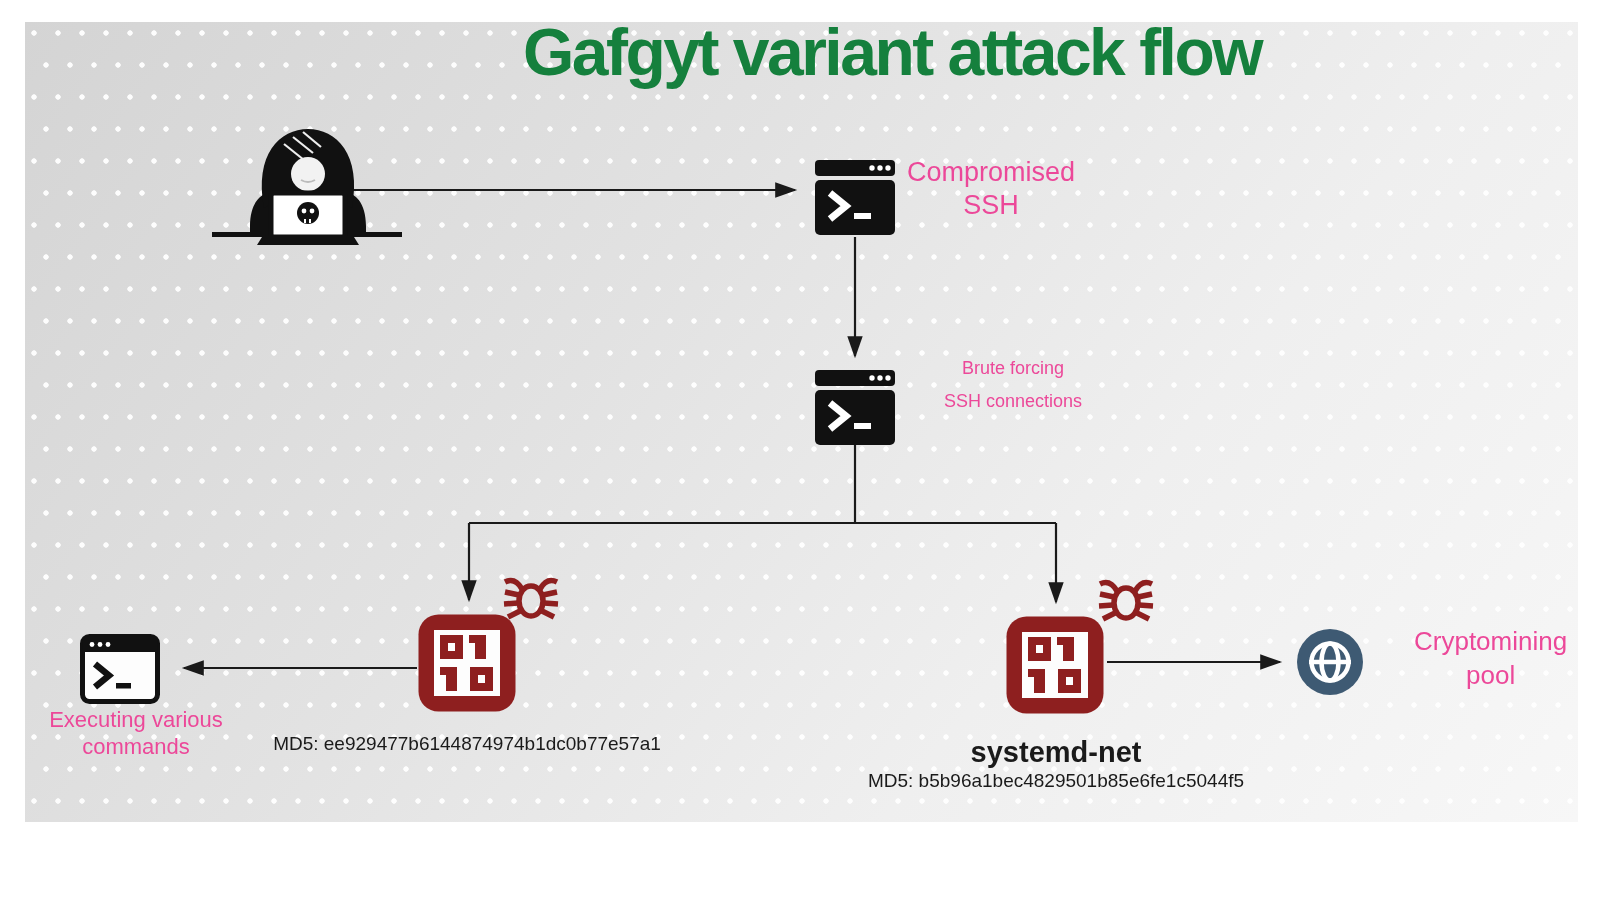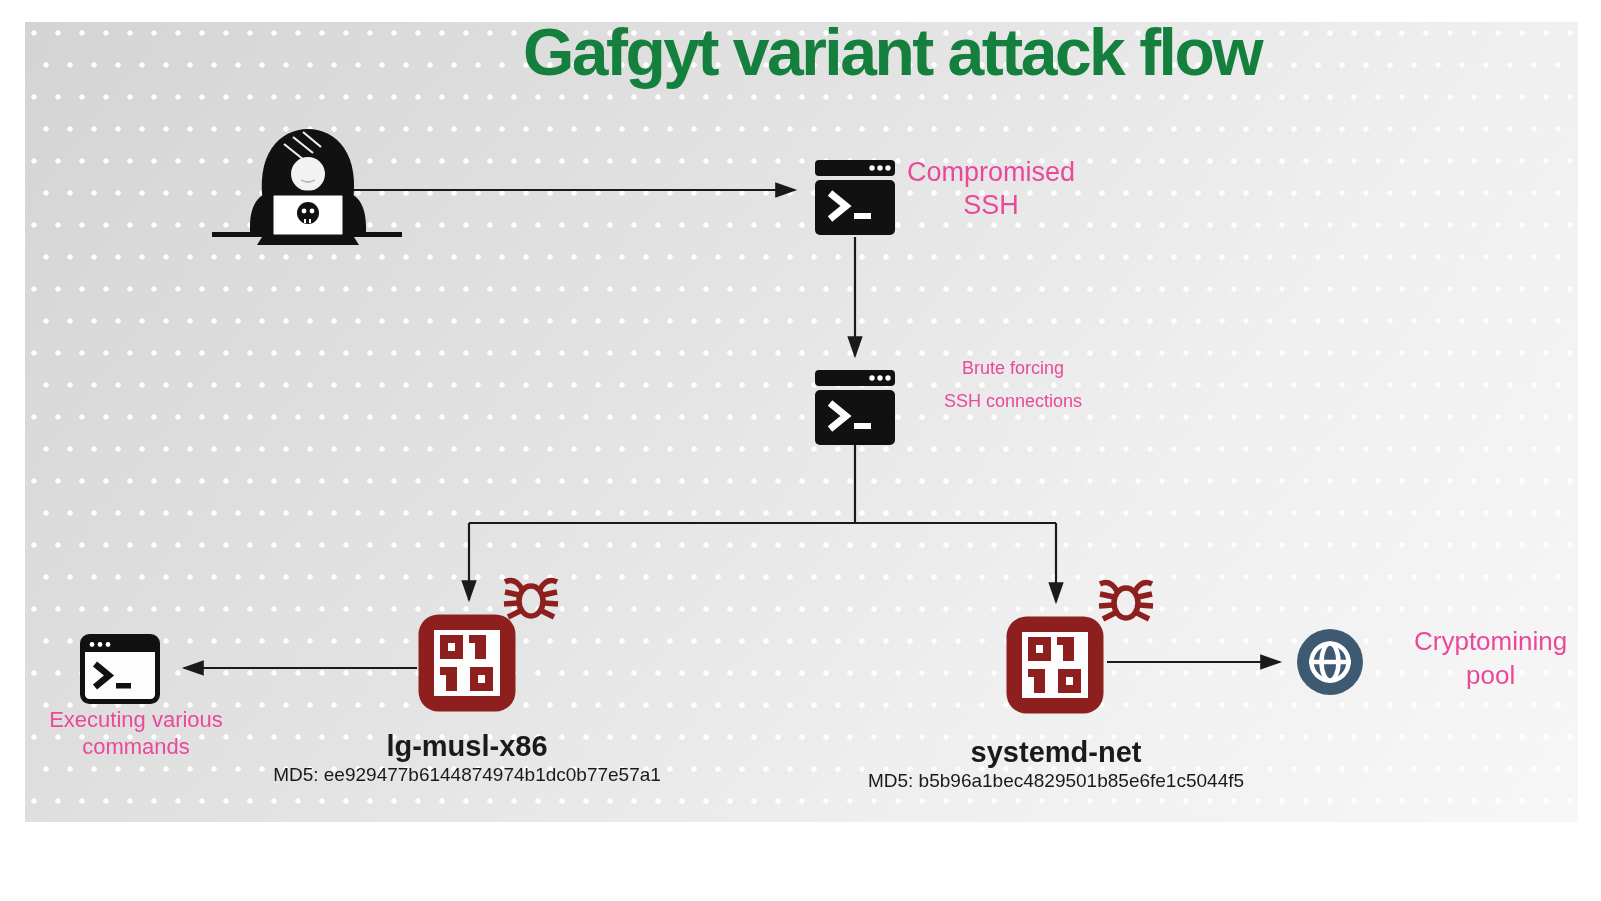--- a/index.html
+++ b/index.html
@@ -138,21 +138,20 @@
       <line x1="18" y1="29" x2="4" y2="26"></line>
       <line x1="17" y1="37" x2="3" y2="38"></line>
       <line x1="19" y1="45" x2="7" y2="51"></line>
       <line x1="42" y1="29" x2="56" y2="26"></line>
       <line x1="43" y1="37" x2="57" y2="38"></line>
       <line x1="41" y1="45" x2="53" y2="51"></line>
     </g>
   </svg>
 </div>
 <div class="payload-caption" style="left:467px;top:731px;">
-  <span class="name">lg-musl-x86</span>
   <span class="md5">MD5: ee929477b6144874974b1dc0b77e57a1</span>
 </div>
 
 <div class="abs" style="left:1005px;top:615px;width:100px;height:100px;">
   <svg width="100" height="100" viewBox="0 0 100 100">
     <rect x="1.5" y="1.5" width="97" height="97" rx="20" fill="#8e1f1f"></rect>
     <rect x="17" y="17" width="66" height="66" fill="#fdfdfd"></rect>
     <rect x="27" y="26" width="15" height="16" fill="none" stroke="#8e1f1f" stroke-width="8"></rect>
     <rect x="58" y="22" width="11" height="24" fill="#8e1f1f"></rect>
     <rect x="52" y="22" width="7" height="8" fill="#8e1f1f"></rect>

